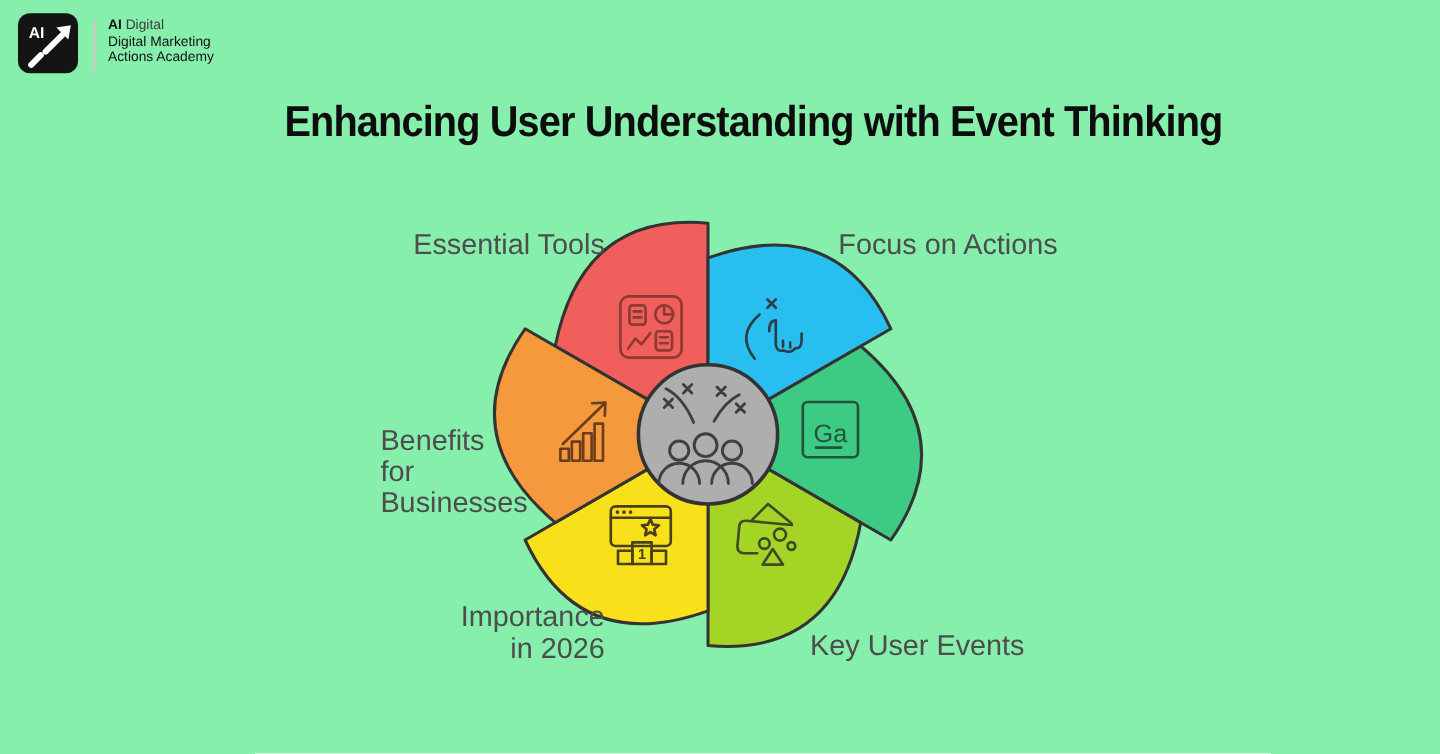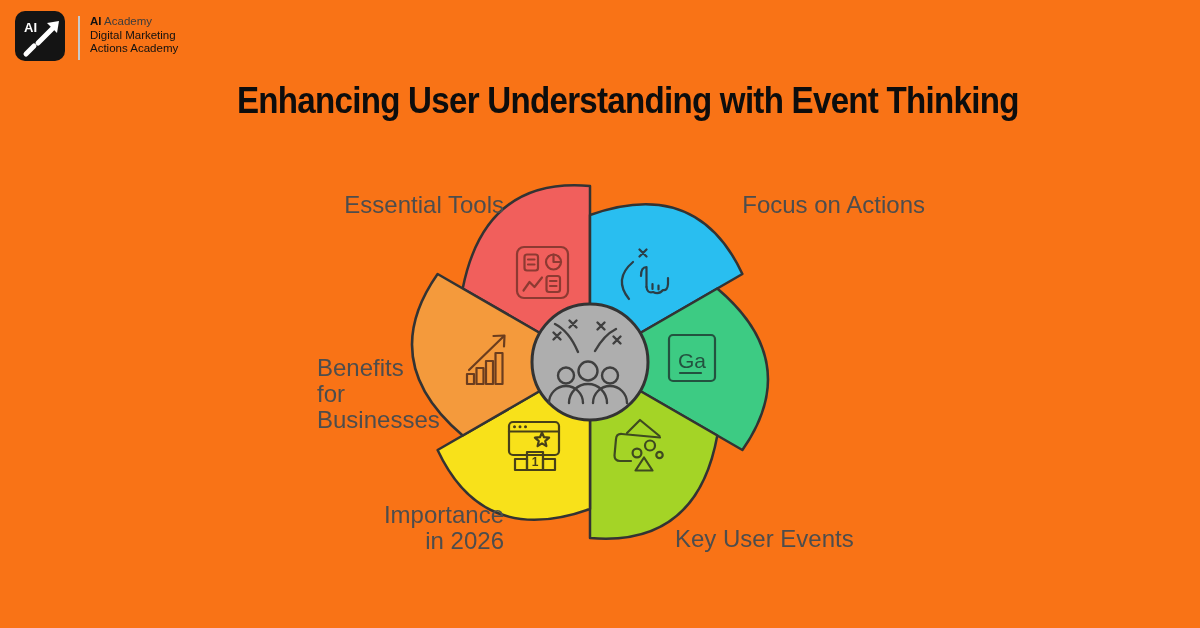--- a/index.html
+++ b/index.html
@@ -1,37 +1,37 @@
 <!DOCTYPE html>
 <html><head>
 <meta charset="utf-8">
 <style>
   html,body{margin:0;padding:0;background:#ffffff;}
-  #page{position:relative;width:1200px;height:628px;background:#f97316;overflow:hidden;
+  #page{position:relative;width:1200px;height:628px;background:#86efac;overflow:hidden;
         font-family:"Liberation Sans", sans-serif;}
   #diagram-svg{position:absolute;left:0;top:0;width:1200px;height:628px;}
 
   
   #logo{position:absolute;left:14px;top:10px;width:300px;height:60px;}
   #logo-badge{position:absolute;left:0;top:0;}
   #logo-divider{position:absolute;left:64px;top:6px;width:2px;height:44px;background:#c9c9c9;}
   #logo-text{position:absolute;left:76px;top:5px;font-size:11.5px;line-height:13.5px;color:#111;}
   #logo-text .l1{font-weight:700;}
   #logo-text .l1 .rest{font-weight:400;color:#3c3c3c;}
   #logo-text .l2,#logo-text .l3{font-weight:400;}
 
   
   #title-wrap{position:absolute;left:55px;top:80px;width:1145px;text-align:center;}
   #title{display:inline-block;transform:scaleX(0.92);transform-origin:center;
          font-size:36px;font-weight:700;letter-spacing:-0.8px;color:#0d0d0d;white-space:nowrap;}
 
   
   .petal-label{position:absolute;font-size:24px;line-height:26px;color:#4d4d4d;}
   #label-essential{left:304px;top:192px;width:200px;text-align:right;}
-  #label-focus{left:675px;top:192px;width:230px;text-align:right;margin-left:20px;}
+  #label-focus{left:675px;top:192px;width:230px;text-align:center;}
   #label-ga4{left:757px;top:347px;width:230px;text-align:left;}
   #label-keyevents{left:675px;top:502px;width:230px;text-align:left;margin-top:24px;}
   #label-importance{left:364px;top:502px;width:140px;text-align:right;}
   #label-benefits{left:317px;top:355px;width:112px;text-align:left;}
 
   .petal{stroke:#333333;stroke-width:2.5;stroke-linejoin:round;}
   .icn{fill:none;stroke-width:2.2;stroke-linecap:round;stroke-linejoin:round;}
   .crowd{fill:none;stroke-width:2.4;stroke-linecap:round;stroke-linejoin:round;}
 </style>
 </head>
@@ -44,21 +44,21 @@
       <rect x="1" y="1" width="50" height="50" rx="10" fill="#141414"></rect>
       <text x="10" y="22" font-size="13" font-weight="bold" fill="#ffffff" font-family="Liberation Sans, sans-serif">AI</text>
       <g stroke="#ffffff" stroke-width="5" stroke-linecap="round">
         <line x1="12" y1="44" x2="20" y2="36"></line>
         <line x1="24" y1="33" x2="38" y2="19"></line>
         <polygon points="33,13 45,11 43,23" fill="#ffffff" stroke="none"></polygon>
       </g>
     </svg>
     <div id="logo-divider"></div>
     <div id="logo-text">
-      <div class="l1"><span>AI</span><span class="rest"> Academy</span></div>
+      <div class="l1"><span>AI</span><span class="rest"> Digital</span></div>
       <div class="l2">Digital Marketing</div>
       <div class="l3">Actions Academy</div>
     </div>
   </div>
 
   <div id="title-wrap">
     <span id="title">Enhancing User Understanding with Event Thinking</span>
   </div>
 
   <svg id="diagram-svg" viewBox="0 0 1200 628">

